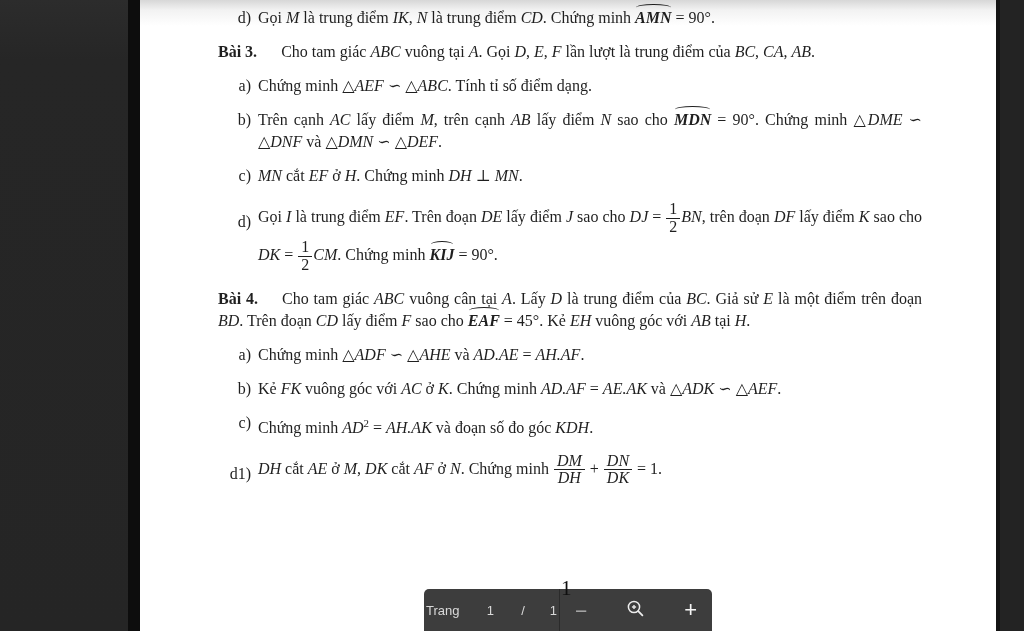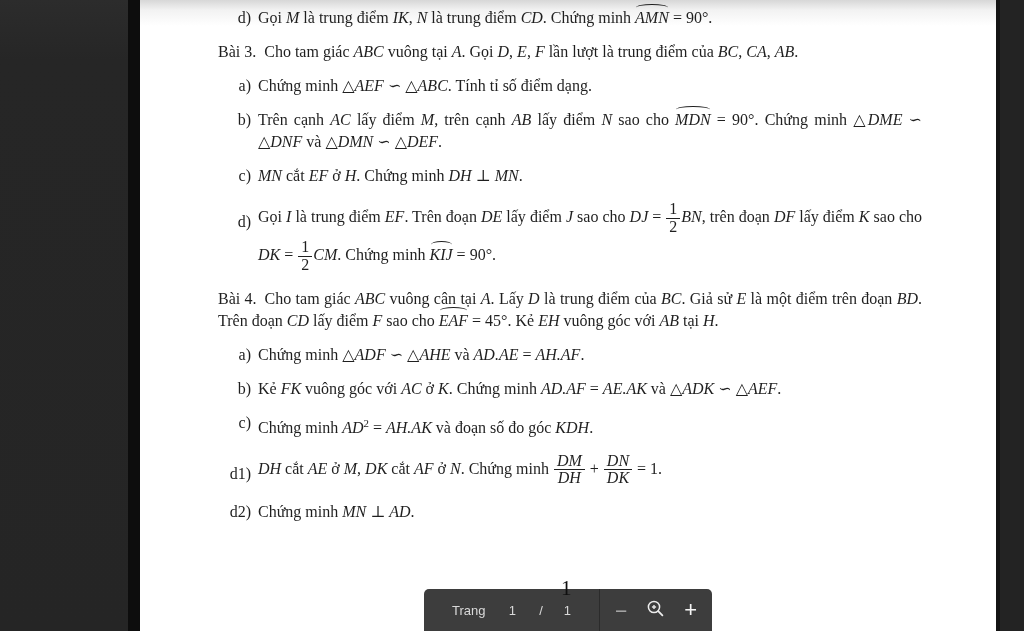--- a/index.html
+++ b/index.html
@@ -15,42 +15,42 @@
     background:linear-gradient(180deg,#d7d7d7 0,#f2f2f2 10px,#ffffff 26px) #ffffff;}
 
   .doc-content{position:absolute;left:78px;top:7px;width:704px;
     font-family:"Liberation Serif","DejaVu Serif",serif;
     font-size:16px;line-height:22px;color:#1f1f1f;text-align:justify;}
 
   .para{margin-bottom:12px;position:relative;}
   .para.item{padding-left:40px;}
   .para.item > .plabel{position:absolute;left:0;top:0;width:33px;text-align:right;}
   .para.item.has-frac > .plabel{top:12px;}
-  .para.heading > .plabel{font-weight:normal;margin-right:8px;}
+  .para.heading > .plabel{font-weight:bold;margin-right:24px;}
 
   .mi{font-style:italic;}
   .rm{font-style:normal;}
   sup{font-size:0.68em;}
 
-  .hat{position:relative;display:inline-block;}
+  .hat{position:relative;display:inline-block;font-weight:bold;}
   .hat::before{content:"";position:absolute;top:-3px;left:1px;right:1px;height:6px;
     border-top:1.6px solid #1f1f1f;border-radius:50% 50% 0 0;}
 
   .frac{display:inline-block;vertical-align:middle;text-align:center;line-height:1.04;margin:2px 1px;}
   .frac .fn{display:block;padding:0 3px;}
   .frac .fd{display:block;border-top:1px solid #1f1f1f;padding:0 3px;}
 
   .pagenum{position:absolute;left:561px;top:576px;z-index:7;
     font-family:"Liberation Serif","DejaVu Serif",serif;font-size:21px;color:#0f0f0f;}
 
   .toolbar{position:absolute;left:424px;top:589px;width:288px;height:42px;
     background:#3d3d3d;border-radius:5px 5px 0 0;display:flex;z-index:5;
     color:#d9d9d9;font-size:13px;}
-  .tb-left{width:176px;box-sizing:border-box;display:flex;align-items:center;
-    justify-content:space-between;padding:0 28px;border-right:1px solid #2b2b2b;}
+  .tb-left{width:136px;box-sizing:border-box;display:flex;align-items:center;
+    justify-content:space-between;padding:0 2px;border-right:1px solid #2b2b2b;}
   .tb-right{flex:1;display:flex;align-items:center;justify-content:space-between;padding:0 15px;}
   .tb-btn{background:none;border:none;padding:0;margin:0;cursor:pointer;
     display:flex;align-items:center;justify-content:center;font-family:"Liberation Sans",sans-serif;}
   .btn-minus{font-size:21px;color:#a9a9a9;line-height:1;}
   .btn-plus{font-size:22px;color:#f5f5f5;line-height:1;}
   .tb-page-current{min-width:12px;text-align:center;}
 </style>
 </head>
 <body>
 
@@ -64,21 +64,20 @@
       <div class="para heading"><span class="plabel">Bài 3.</span><span class="rm">Cho tam giác </span><span class="mi">ABC</span><span class="rm"> vuông tại </span><span class="mi">A</span><span class="rm">. Gọi </span><span class="mi">D</span><span class="rm">, </span><span class="mi">E</span><span class="rm">, </span><span class="mi">F</span><span class="rm"> lần lượt là trung điểm của </span><span class="mi">BC</span><span class="rm">, </span><span class="mi">CA</span><span class="rm">, </span><span class="mi">AB</span><span class="rm">.</span></div>
       <div class="para item"><span class="plabel">a)</span><span class="rm">Chứng minh △</span><span class="mi">AEF</span><span class="rm"> ∽ △</span><span class="mi">ABC</span><span class="rm">. Tính tỉ số điểm dạng.</span></div>
       <div class="para item"><span class="plabel">b)</span><span class="rm">Trên cạnh </span><span class="mi">AC</span><span class="rm"> lấy điểm </span><span class="mi">M</span><span class="rm">, trên cạnh </span><span class="mi">AB</span><span class="rm"> lấy điểm </span><span class="mi">N</span><span class="rm"> sao cho </span><span class="mi hat">MDN</span><span class="rm"> = 90°. Chứng minh △</span><span class="mi">DME</span><span class="rm"> ∽ △</span><span class="mi">DNF</span><span class="rm"> và △</span><span class="mi">DMN</span><span class="rm"> ∽ △</span><span class="mi">DEF</span><span class="rm">.</span></div>
       <div class="para item"><span class="plabel">c)</span><span class="mi">MN</span><span class="rm"> cắt </span><span class="mi">EF</span><span class="rm"> ở </span><span class="mi">H</span><span class="rm">. Chứng minh </span><span class="mi">DH</span><span class="rm"> ⊥ </span><span class="mi">MN</span><span class="rm">.</span></div>
       <div class="para item has-frac"><span class="plabel">d)</span><span class="rm">Gọi </span><span class="mi">I</span><span class="rm"> là trung điểm </span><span class="mi">EF</span><span class="rm">. Trên đoạn </span><span class="mi">DE</span><span class="rm"> lấy điểm </span><span class="mi">J</span><span class="rm"> sao cho </span><span class="mi">DJ</span><span class="rm"> = </span><span class="frac"><span class="fn">1</span><span class="fd">2</span></span><span class="mi">BN</span><span class="rm">, trên đoạn </span><span class="mi">DF</span><span class="rm"> lấy điểm </span><span class="mi">K</span><span class="rm"> sao cho </span><span class="mi">DK</span><span class="rm"> = </span><span class="frac"><span class="fn">1</span><span class="fd">2</span></span><span class="mi">CM</span><span class="rm">. Chứng minh </span><span class="mi hat">KIJ</span><span class="rm"> = 90°.</span></div>
       <div class="para heading"><span class="plabel">Bài 4.</span><span class="rm">Cho tam giác </span><span class="mi">ABC</span><span class="rm"> vuông cân tại </span><span class="mi">A</span><span class="rm">. Lấy </span><span class="mi">D</span><span class="rm"> là trung điểm của </span><span class="mi">BC</span><span class="rm">. Giả sử </span><span class="mi">E</span><span class="rm"> là một điểm trên đoạn </span><span class="mi">BD</span><span class="rm">. Trên đoạn </span><span class="mi">CD</span><span class="rm"> lấy điểm </span><span class="mi">F</span><span class="rm"> sao cho </span><span class="mi hat">EAF</span><span class="rm"> = 45°. Kẻ </span><span class="mi">EH</span><span class="rm"> vuông góc với </span><span class="mi">AB</span><span class="rm"> tại </span><span class="mi">H</span><span class="rm">.</span></div>
       <div class="para item"><span class="plabel">a)</span><span class="rm">Chứng minh △</span><span class="mi">ADF</span><span class="rm"> ∽ △</span><span class="mi">AHE</span><span class="rm"> và </span><span class="mi">AD.AE</span><span class="rm"> = </span><span class="mi">AH.AF</span><span class="rm">.</span></div>
       <div class="para item"><span class="plabel">b)</span><span class="rm">Kẻ </span><span class="mi">FK</span><span class="rm"> vuông góc với </span><span class="mi">AC</span><span class="rm"> ở </span><span class="mi">K</span><span class="rm">. Chứng minh </span><span class="mi">AD.AF</span><span class="rm"> = </span><span class="mi">AE.AK</span><span class="rm"> và △</span><span class="mi">ADK</span><span class="rm"> ∽ △</span><span class="mi">AEF</span><span class="rm">.</span></div>
       <div class="para item"><span class="plabel">c)</span><span class="rm">Chứng minh </span><span class="mi">AD</span><sup>2</sup><span class="rm"> = </span><span class="mi">AH.AK</span><span class="rm"> và đoạn số đo góc </span><span class="mi">KDH</span><span class="rm">.</span></div>
       <div class="para item has-frac"><span class="plabel">d1)</span><span class="mi">DH</span><span class="rm"> cắt </span><span class="mi">AE</span><span class="rm"> ở </span><span class="mi">M</span><span class="rm">, </span><span class="mi">DK</span><span class="rm"> cắt </span><span class="mi">AF</span><span class="rm"> ở </span><span class="mi">N</span><span class="rm">. Chứng minh </span><span class="frac mi"><span class="fn">DM</span><span class="fd">DH</span></span><span class="rm"> + </span><span class="frac mi"><span class="fn">DN</span><span class="fd">DK</span></span><span class="rm"> = 1.</span></div>
-      <div class="para item"><span class="plabel">d2)</span><span class="rm">Chứng minh </span><span class="mi">MN</span><span class="rm"> ⊥ </span><span class="mi">AD</span><span class="rm">.</span></div>
     </div>
 </div>
 
 <div class="pagenum">1</div>
 
 <div class="toolbar">
   <div class="tb-left">
     <span>Trang</span>
     <span class="tb-page-current">1</span>
     <span>/</span>

